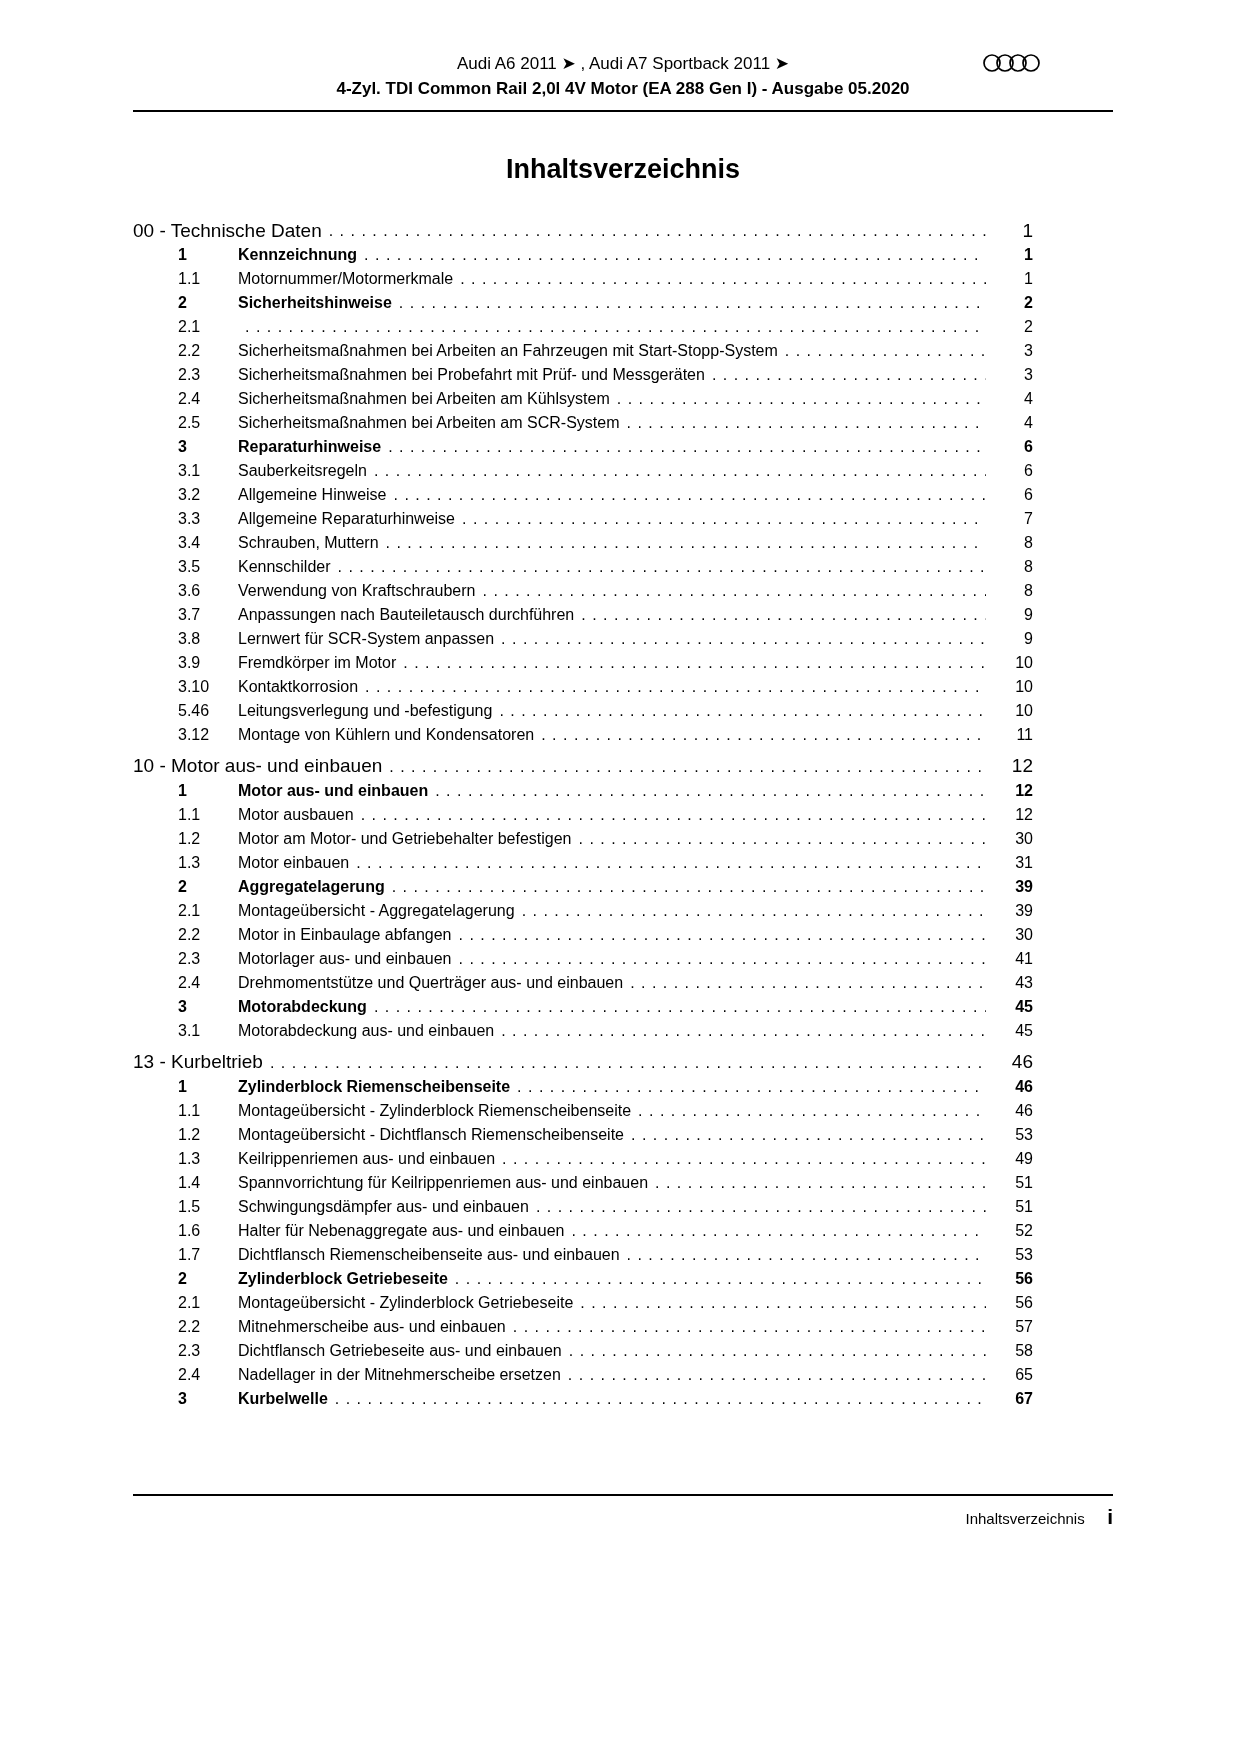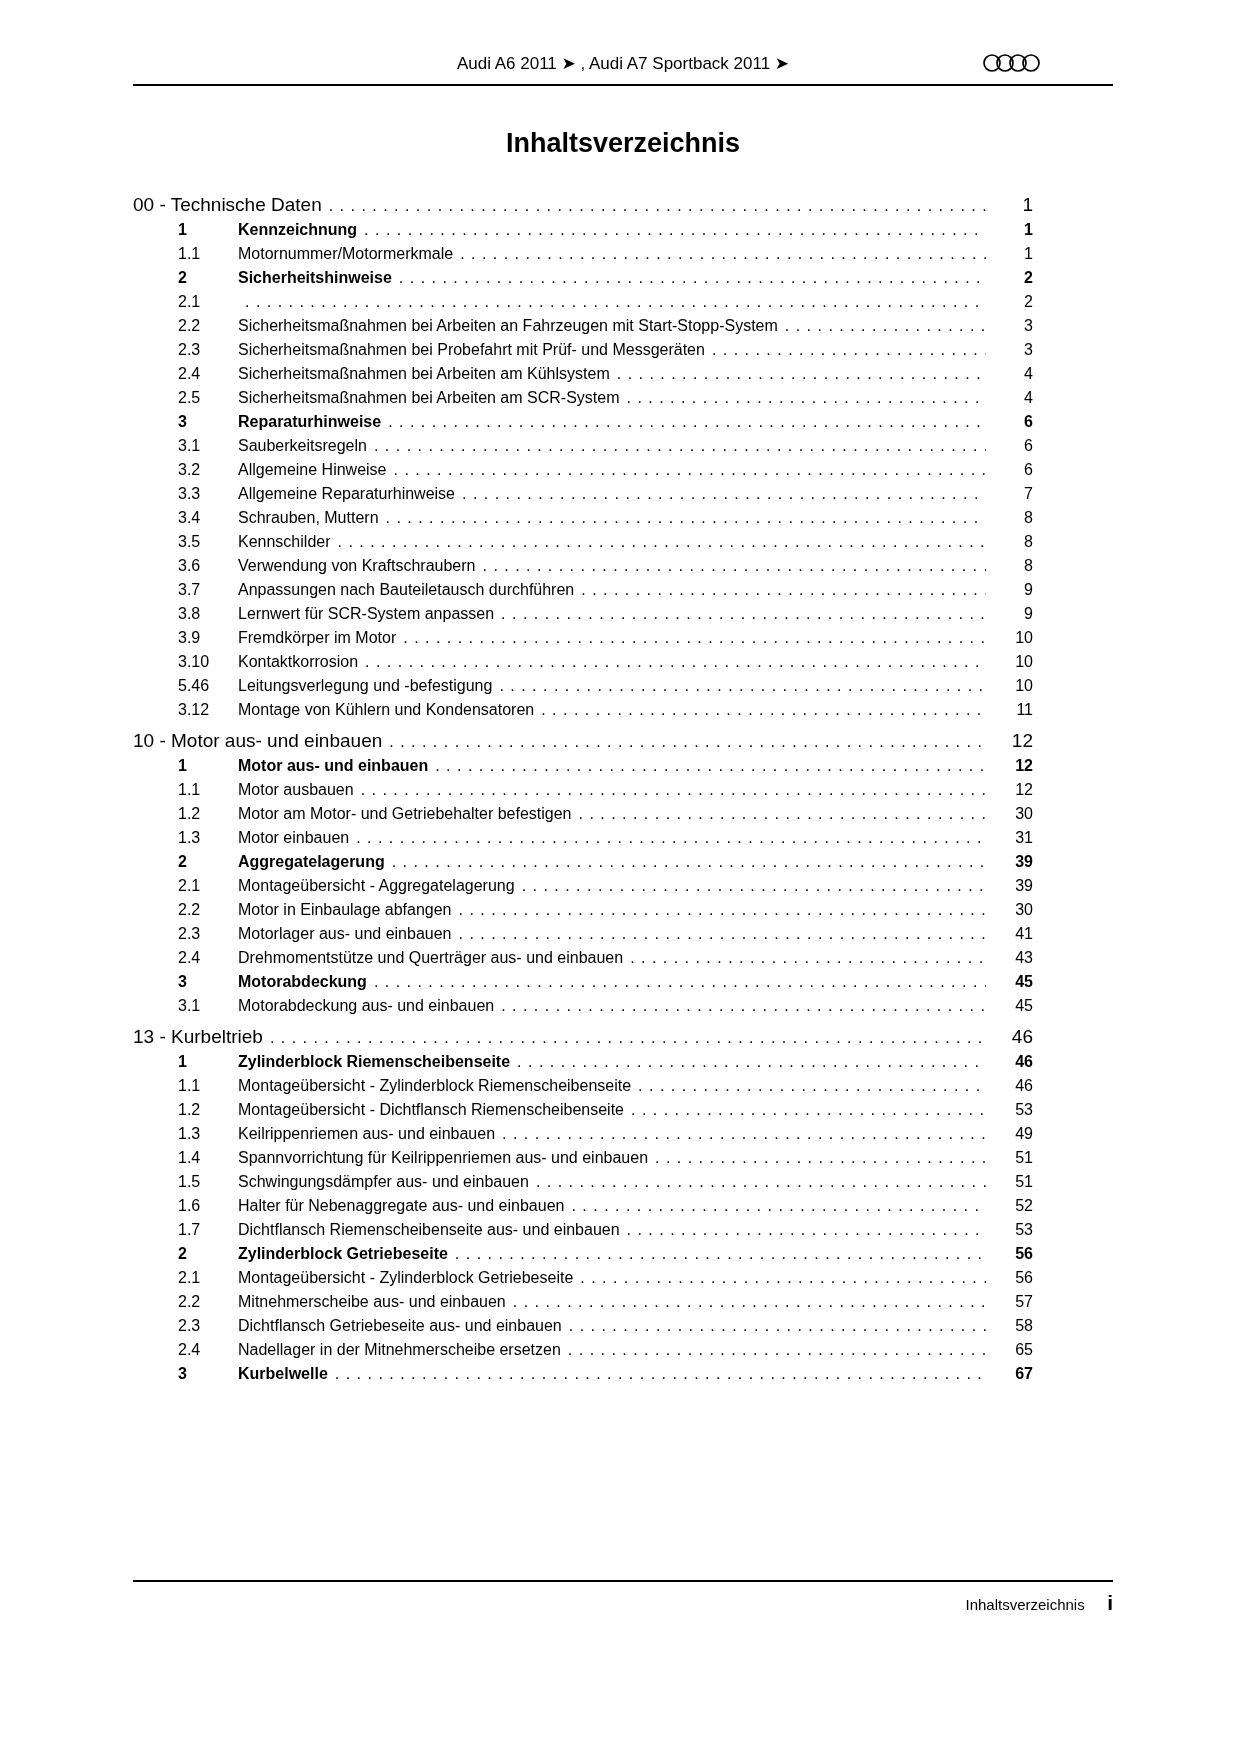--- a/index.html
+++ b/index.html
@@ -32,21 +32,21 @@
     margin-top: 42px;
   }
 
   
   .toc { margin-top: 34px; width: 900px; }
   .chapter-row {
     display: flex; align-items: baseline;
     font-size: 19px; line-height: 24px;
     margin-top: 7px;
   }
-  .chapter-row:first-child { margin-top: 0; }
+  .chapter-row:first-child { margin-top: 0; align-items: center; }
   .chapter-label { flex: none; white-space: nowrap; }
   .entry-row {
     display: flex; align-items: baseline;
     font-size: 16px; line-height: 24px;
     padding-left: 45px;
   }
   .entry-row.bold { font-weight: bold; }
   .entry-num { flex: none; width: 60px; }
   .entry-title { flex: none; white-space: nowrap; }
   .leader {
@@ -61,38 +61,39 @@
   .leader::before {
     content: ". . . . . . . . . . . . . . . . . . . . . . . . . . . . . . . . . . . . . . . . . . . . . . . . . . . . . . . . . . . . . . . . . . . . . . . . . . . . . . . . . . . . . . . . . . . . . . . . . . . . . . . . . . . . . . . . . . . . . . . . . . . . . . . .";
     letter-spacing: 1px;
   }
   .pagecol { flex: none; width: 40px; text-align: right; white-space: nowrap; }
 
   
   .doc-footer {
     position: absolute;
     left: 133px; right: 127px;
-    top: 1580px;
+    top: 1494px;
   }
   .footer-rule { border-bottom: 2px solid #000; }
   .footer-text {
     text-align: right;
     padding-top: 9px;
   }
   .footer-label { font-size: 15px; vertical-align: baseline; }
   .footer-page { font-size: 21px; font-weight: bold; margin-left: 18px; vertical-align: baseline; }
 </style>
 </head>
 <body>
 
 <div class="page">
 
   <header class="doc-header">
     <div class="header-text">
       <div class="header-line1">Audi A6 2011 ➤ , Audi A7 Sportback 2011 ➤</div>
+      <div class="header-line2">4-Zyl. TDI Common Rail 2,0l 4V Motor (EA 288 Gen I) - Ausgabe 05.2020</div>
     </div>
     <span class="audi-rings">
       <svg width="58" height="20" viewBox="0 0 58 20" xmlns="http://www.w3.org/2000/svg">
         <circle cx="9" cy="10" r="8" fill="none" stroke="#000" stroke-width="1.7"></circle>
         <circle cx="22" cy="10" r="8" fill="none" stroke="#000" stroke-width="1.7"></circle>
         <circle cx="35" cy="10" r="8" fill="none" stroke="#000" stroke-width="1.7"></circle>
         <circle cx="48" cy="10" r="8" fill="none" stroke="#000" stroke-width="1.7"></circle>
       </svg>
     </span>
     <div class="header-rule"></div>

